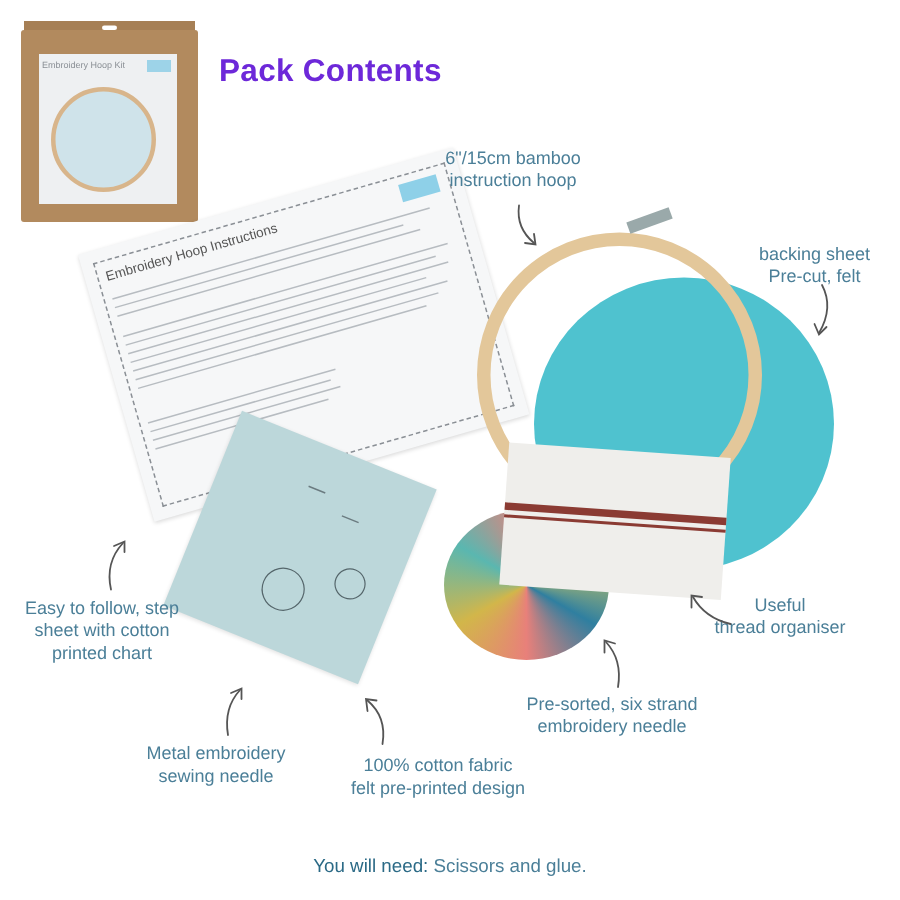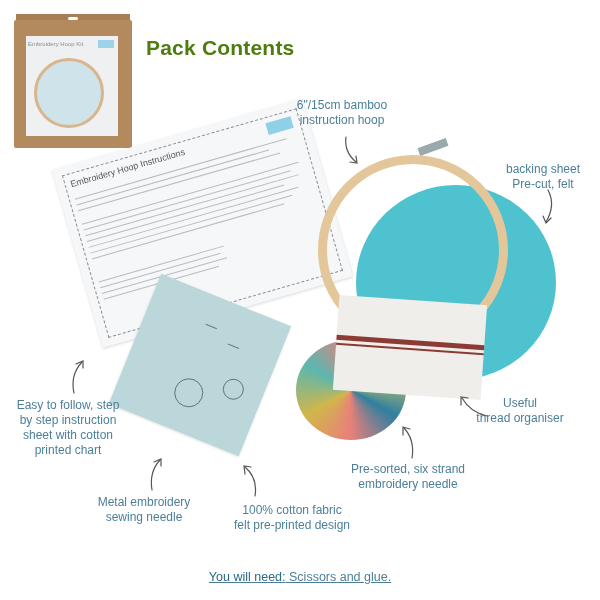--- a/index.html
+++ b/index.html
@@ -1,20 +1,20 @@
 <!DOCTYPE html>
 <html><head>
 <meta charset="utf-8">
 <style>
   html,body{margin:0;padding:0;}
   body{width:600px;height:600px;background:#ffffff;position:relative;overflow:hidden;font-family:"Liberation Sans",sans-serif;}
   .abs{position:absolute;}
-  .title{left:146px;top:36px;font-size:21px;font-weight:bold;color:#4d7c0f;letter-spacing:0.2px;}
+  .title{left:146px;top:36px;font-size:21px;font-weight:bold;color:#6d28d9;letter-spacing:0.2px;}
   .label{color:#4b7f98;font-size:12px;line-height:15px;text-align:center;}
-  .footer{left:0;width:600px;top:570px;text-align:center;font-size:12.5px;color:#4b7f98;text-decoration:underline;}
+  .footer{left:0;width:600px;top:570px;text-align:center;font-size:12.5px;color:#4b7f98;}
   .footer .strong{color:#2b6a86;}
   
   .box{left:14px;top:20px;width:118px;height:128px;background:#b28a5e;border-radius:2px;}
   .box-tab{left:16px;top:14px;width:114px;height:10px;background:#a67f55;}
   .box-hole{left:68px;top:17px;width:10px;height:3px;background:#fff;border-radius:2px;}
   .box-window{left:26px;top:36px;width:92px;height:100px;background:#eef0f2;}
   .box-hoop{left:34px;top:58px;width:70px;height:70px;border-radius:50%;background:#cfe3ea;border:3px solid #d8b58b;box-sizing:border-box;}
   .box-title{left:28px;top:41px;font-size:6px;color:#8a8f95;}
   .box-badge{left:98px;top:40px;width:16px;height:8px;background:#9dd3e8;}
   
@@ -93,21 +93,20 @@
 <div class="abs label" style="left:262px;top:98px;width:160px">
   <div>6"/15cm bamboo</div>
     <div>instruction hoop</div>
 </div>
 <div class="abs label" style="left:488px;top:162px;width:110px">
   <div>backing sheet</div>
     <div>Pre-cut, felt</div>
 </div>
 <div class="abs label" style="left:4px;top:398px;width:128px">
   <div>Easy to follow, step</div>
-    <div>by step instruction</div>
   <div>sheet with cotton</div>
     <div>printed chart</div>
 </div>
 <div class="abs label" style="left:460px;top:396px;width:120px">
   <div>Useful</div>
     <div>thread organiser</div>
 </div>
 <div class="abs label" style="left:338px;top:462px;width:140px">
   <div>Pre-sorted, six strand</div>
     <div>embroidery needle</div>

